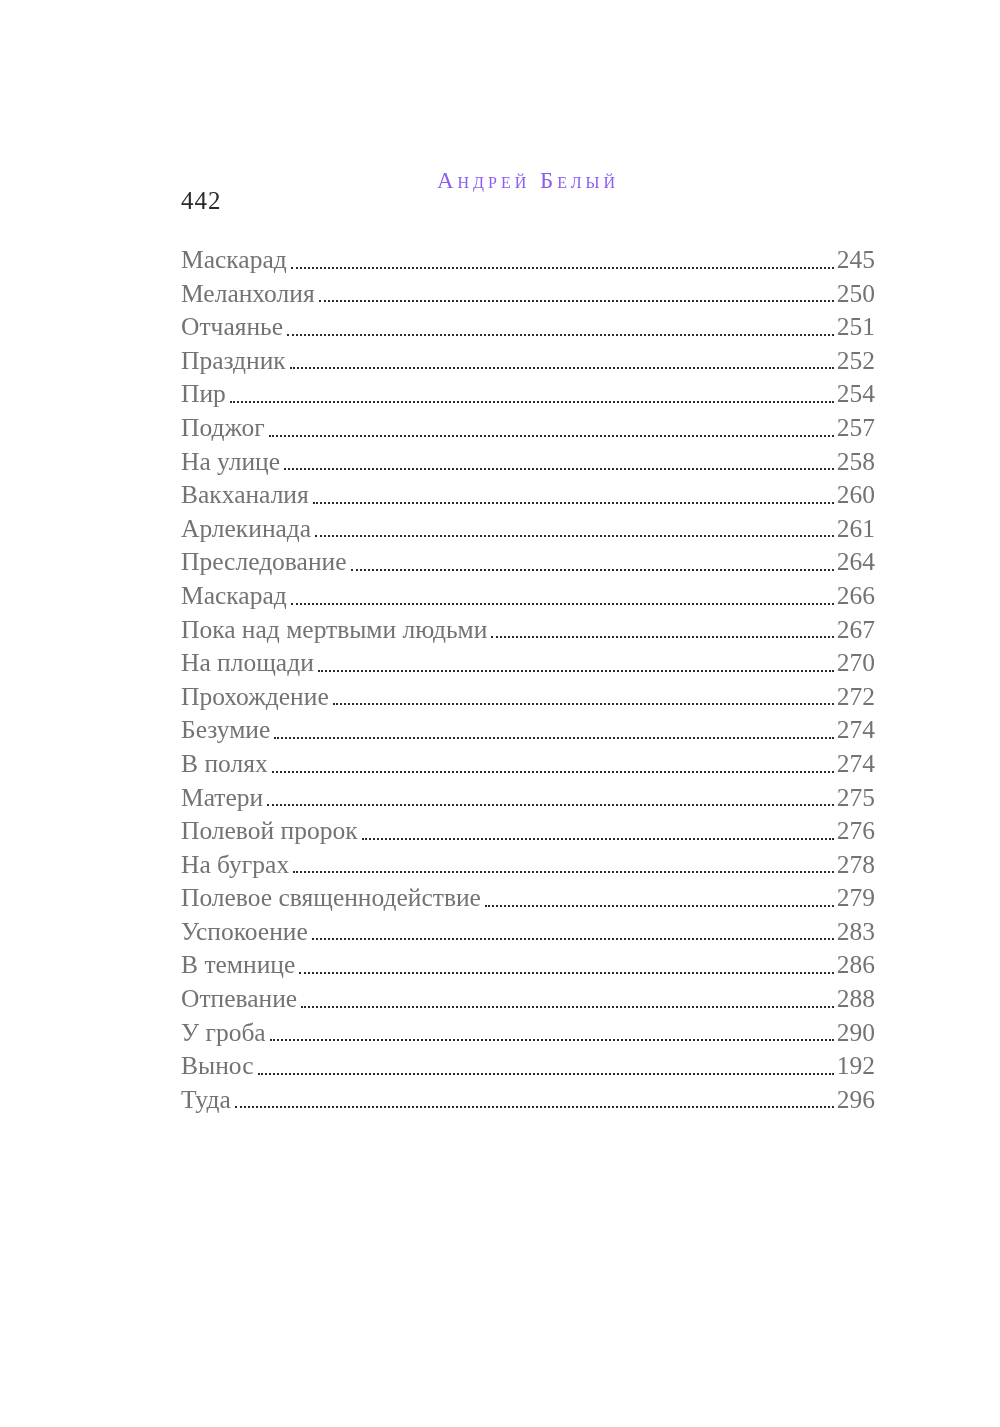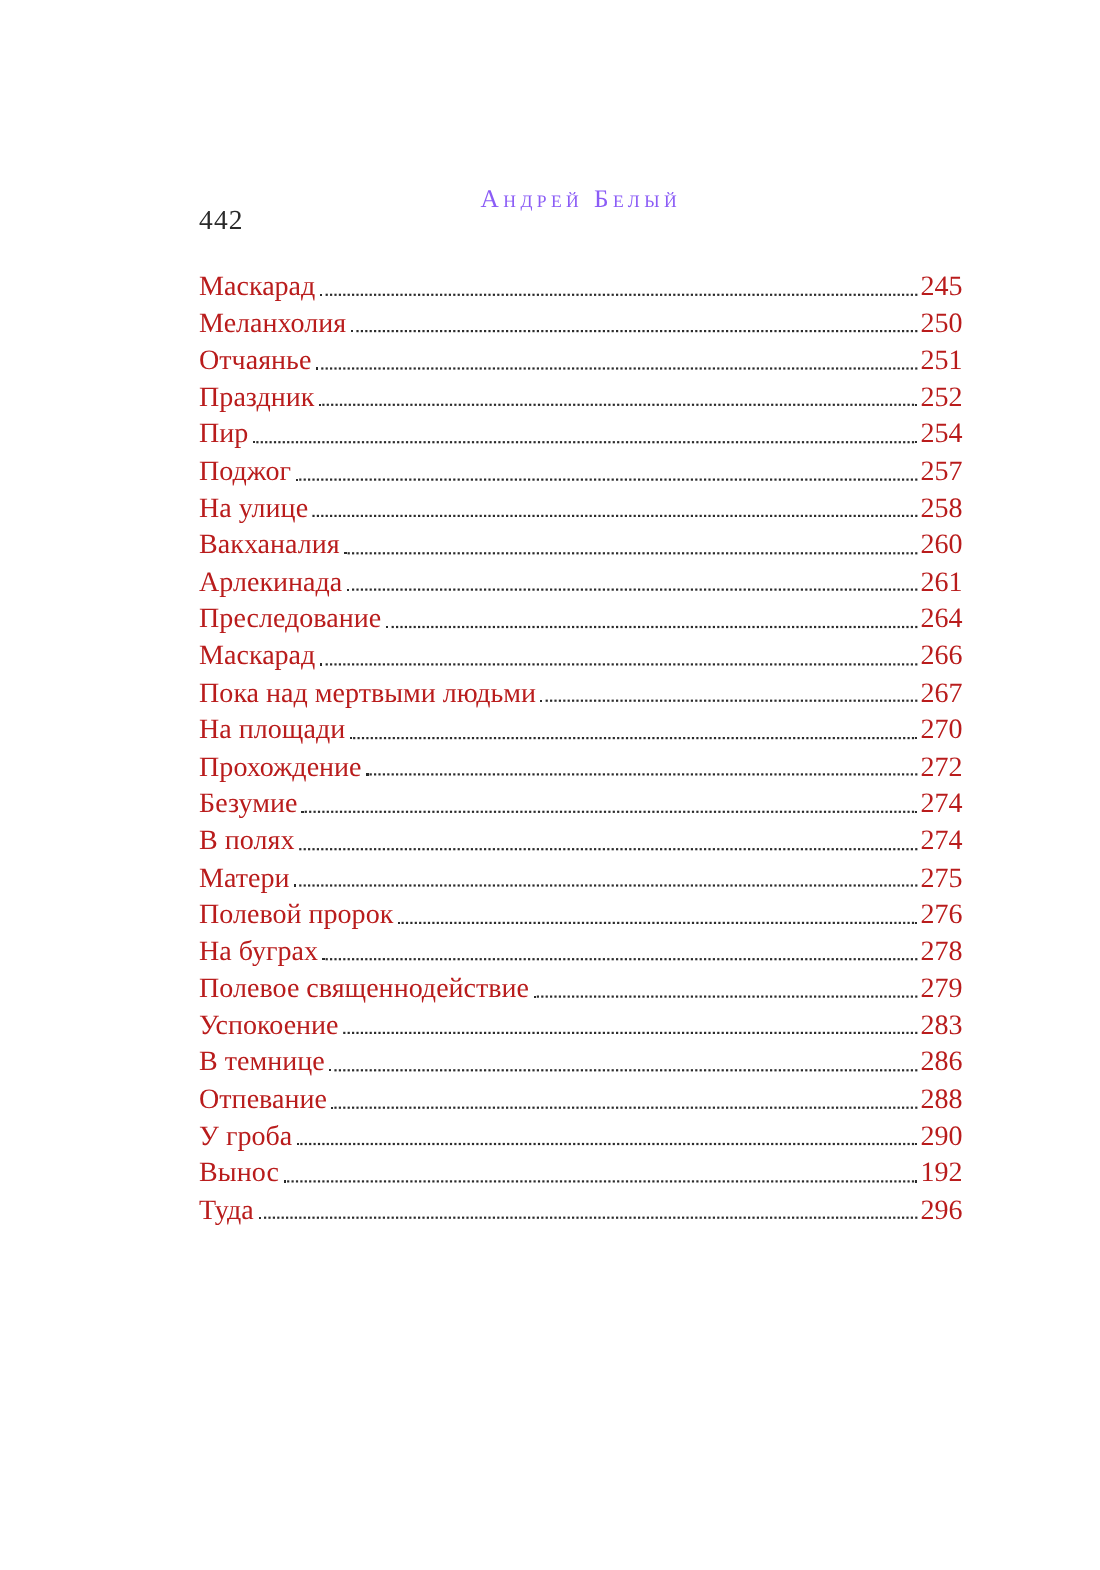--- a/index.html
+++ b/index.html
@@ -46,21 +46,21 @@
     color: #8b5cf6;
   }
   .toc {
     margin-top: 43px;
   }
   .toc-row {
     display: flex;
     height: 33.6px;
     font-size: 25.5px;
     line-height: 33.6px;
-    color: #b91c1c;
+    color: #737373;
   }
   .toc-title {
     white-space: nowrap;
   }
   .dot-leader {
     flex: 1;
     margin: 0 3px 8px 4px;
     border-bottom: 2.5px dotted #2b2b2b;
     align-self: stretch;
     min-width: 12px;

